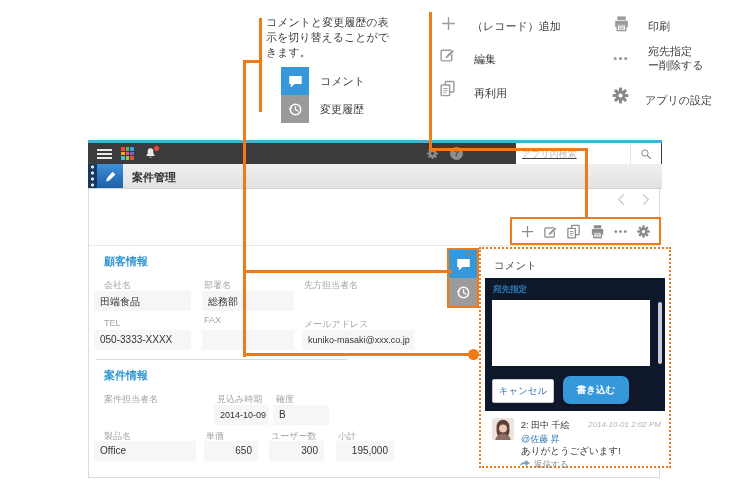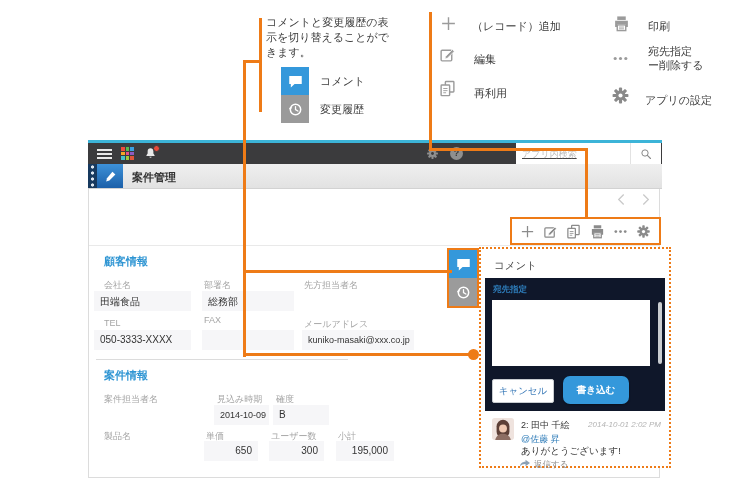--- a/index.html
+++ b/index.html
@@ -329,20 +329,21 @@
     <div class="flabel" style="left:15px;top:253px">案件担当者名</div>
     <div class="flabel" style="left:128px;top:253px">見込み時期</div>
     <div class="flabel" style="left:187px;top:253px">確度</div>
     <div class="fval sm" style="left:125px;top:265px;width:55px;padding-top:5px">2014-10-09</div>
     <div class="fval" style="left:184px;top:265px;width:56px">B</div>
 
     <div class="flabel" style="left:15px;top:290px">製品名</div>
     <div class="flabel" style="left:117px;top:290px">単価</div>
     <div class="flabel" style="left:182px;top:290px">ユーザー数</div>
     <div class="flabel" style="left:249px;top:290px">小計</div>
+    <div class="fval" style="left:5px;top:301px;width:102px">Office</div>
     <div class="fval num" style="left:115px;top:301px;width:54px">650</div>
     <div class="fval num" style="left:180px;top:301px;width:55px">300</div>
     <div class="fval num" style="left:247px;top:301px;width:58px">195,000</div>
 
     <div class="toggle">
       <div class="tgl blue">
         <svg style="width:15px;height:15px" viewBox="0 0 24 24">
             <use href="#sym-bubble"></use>
           </svg>
       </div>

